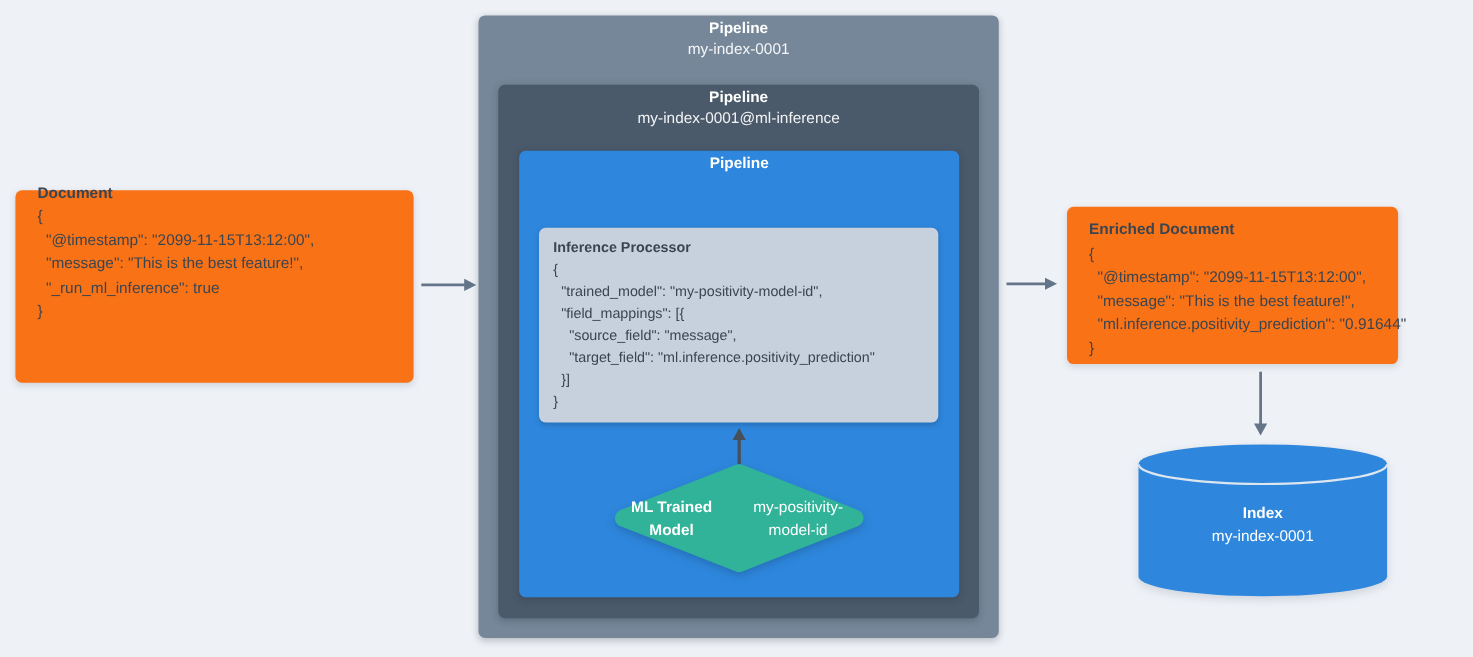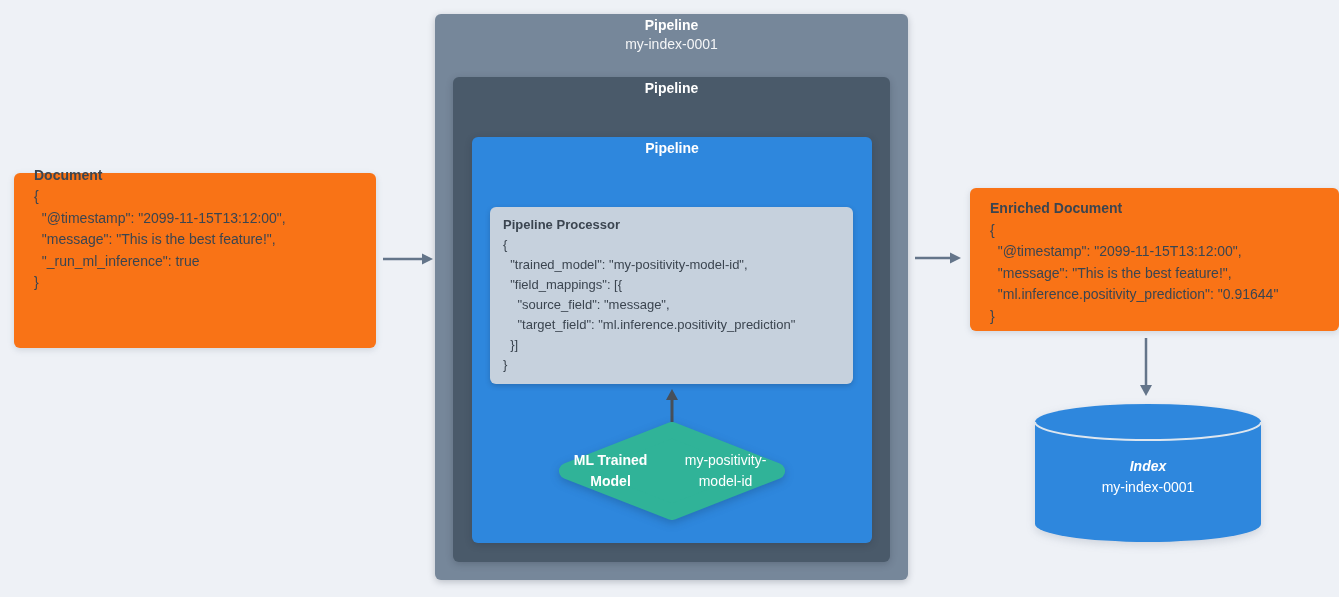--- a/index.html
+++ b/index.html
@@ -73,24 +73,24 @@
   
   .arrow { position: absolute; }
   
   .cyl-wrap { position: absolute; left: 1033px; top: 402px; width: 230px; height: 146px; }
   .cyl-svg { position: absolute; left: 0; top: 0; filter: drop-shadow(0 3px 4px rgba(60,80,105,0.18)); }
   .cyl-label {
     position: absolute; left: 0; top: 40px; width: 230px; height: 70px;
     display: flex; flex-direction: column; align-items: center; justify-content: center;
     color: #ffffff; font-size: 14px; line-height: 21px;
   }
-  .cyl-label .cyl-title { font-weight: bold; font-style: italic; }
+  .cyl-label .cyl-title { font-weight: bold; }
   
   .doc-card { left: 14px; top: 173px; width: 362px; height: 175px; padding: 13px 20px; }
-  .enriched-card { left: 970px; top: 188px; width: 369px; height: 143px; padding: 10px 20px; }
+  .enriched-card { left: 970px; top: 188px; width: 301px; height: 143px; padding: 10px 20px; }
 </style>
 </head>
 <body>
 
 <div class="canvas">
 
   <div class="card doc-card">
     <div class="card-title"></div>
     <div class="card-title" style="margin-top:-21.5px;">Document</div>
     <div class="code-line">{</div>
@@ -104,26 +104,27 @@
     <line x1="2" y1="10" x2="42" y2="10" stroke="#64758a" stroke-width="2.5"></line>
     <polygon points="41,4.5 52,10 41,15.5" fill="#64758a"></polygon>
   </svg>
 
   <div class="pipeline pipeline-outer">
     <div class="pl-title">Pipeline</div>
     <div class="pl-name">my-index-0001</div>
 
     <div class="pipeline pipeline-ml">
       <div class="pl-title">Pipeline</div>
+      <div class="pl-name">my-index-0001@ml-inference</div>
 
       <div class="pipeline pipeline-blue">
         <div class="pl-title">Pipeline</div>
 
         <div class="processor">
-          <div class="proc-title">Pipeline Processor</div>
+          <div class="proc-title">Inference Processor</div>
           <div class="code-line">{</div>
           <div class="code-line">  "trained_model": "my-positivity-model-id",</div>
           <div class="code-line">  "field_mappings": [{</div>
           <div class="code-line">    "source_field": "message",</div>
           <div class="code-line">    "target_field": "ml.inference.positivity_prediction"</div>
           <div class="code-line">  }]</div>
           <div class="code-line">}</div>
         </div>
 
         <svg class="arrow" style="left:190px; top:251px;" width="20" height="34" viewBox="0 0 20 34">

